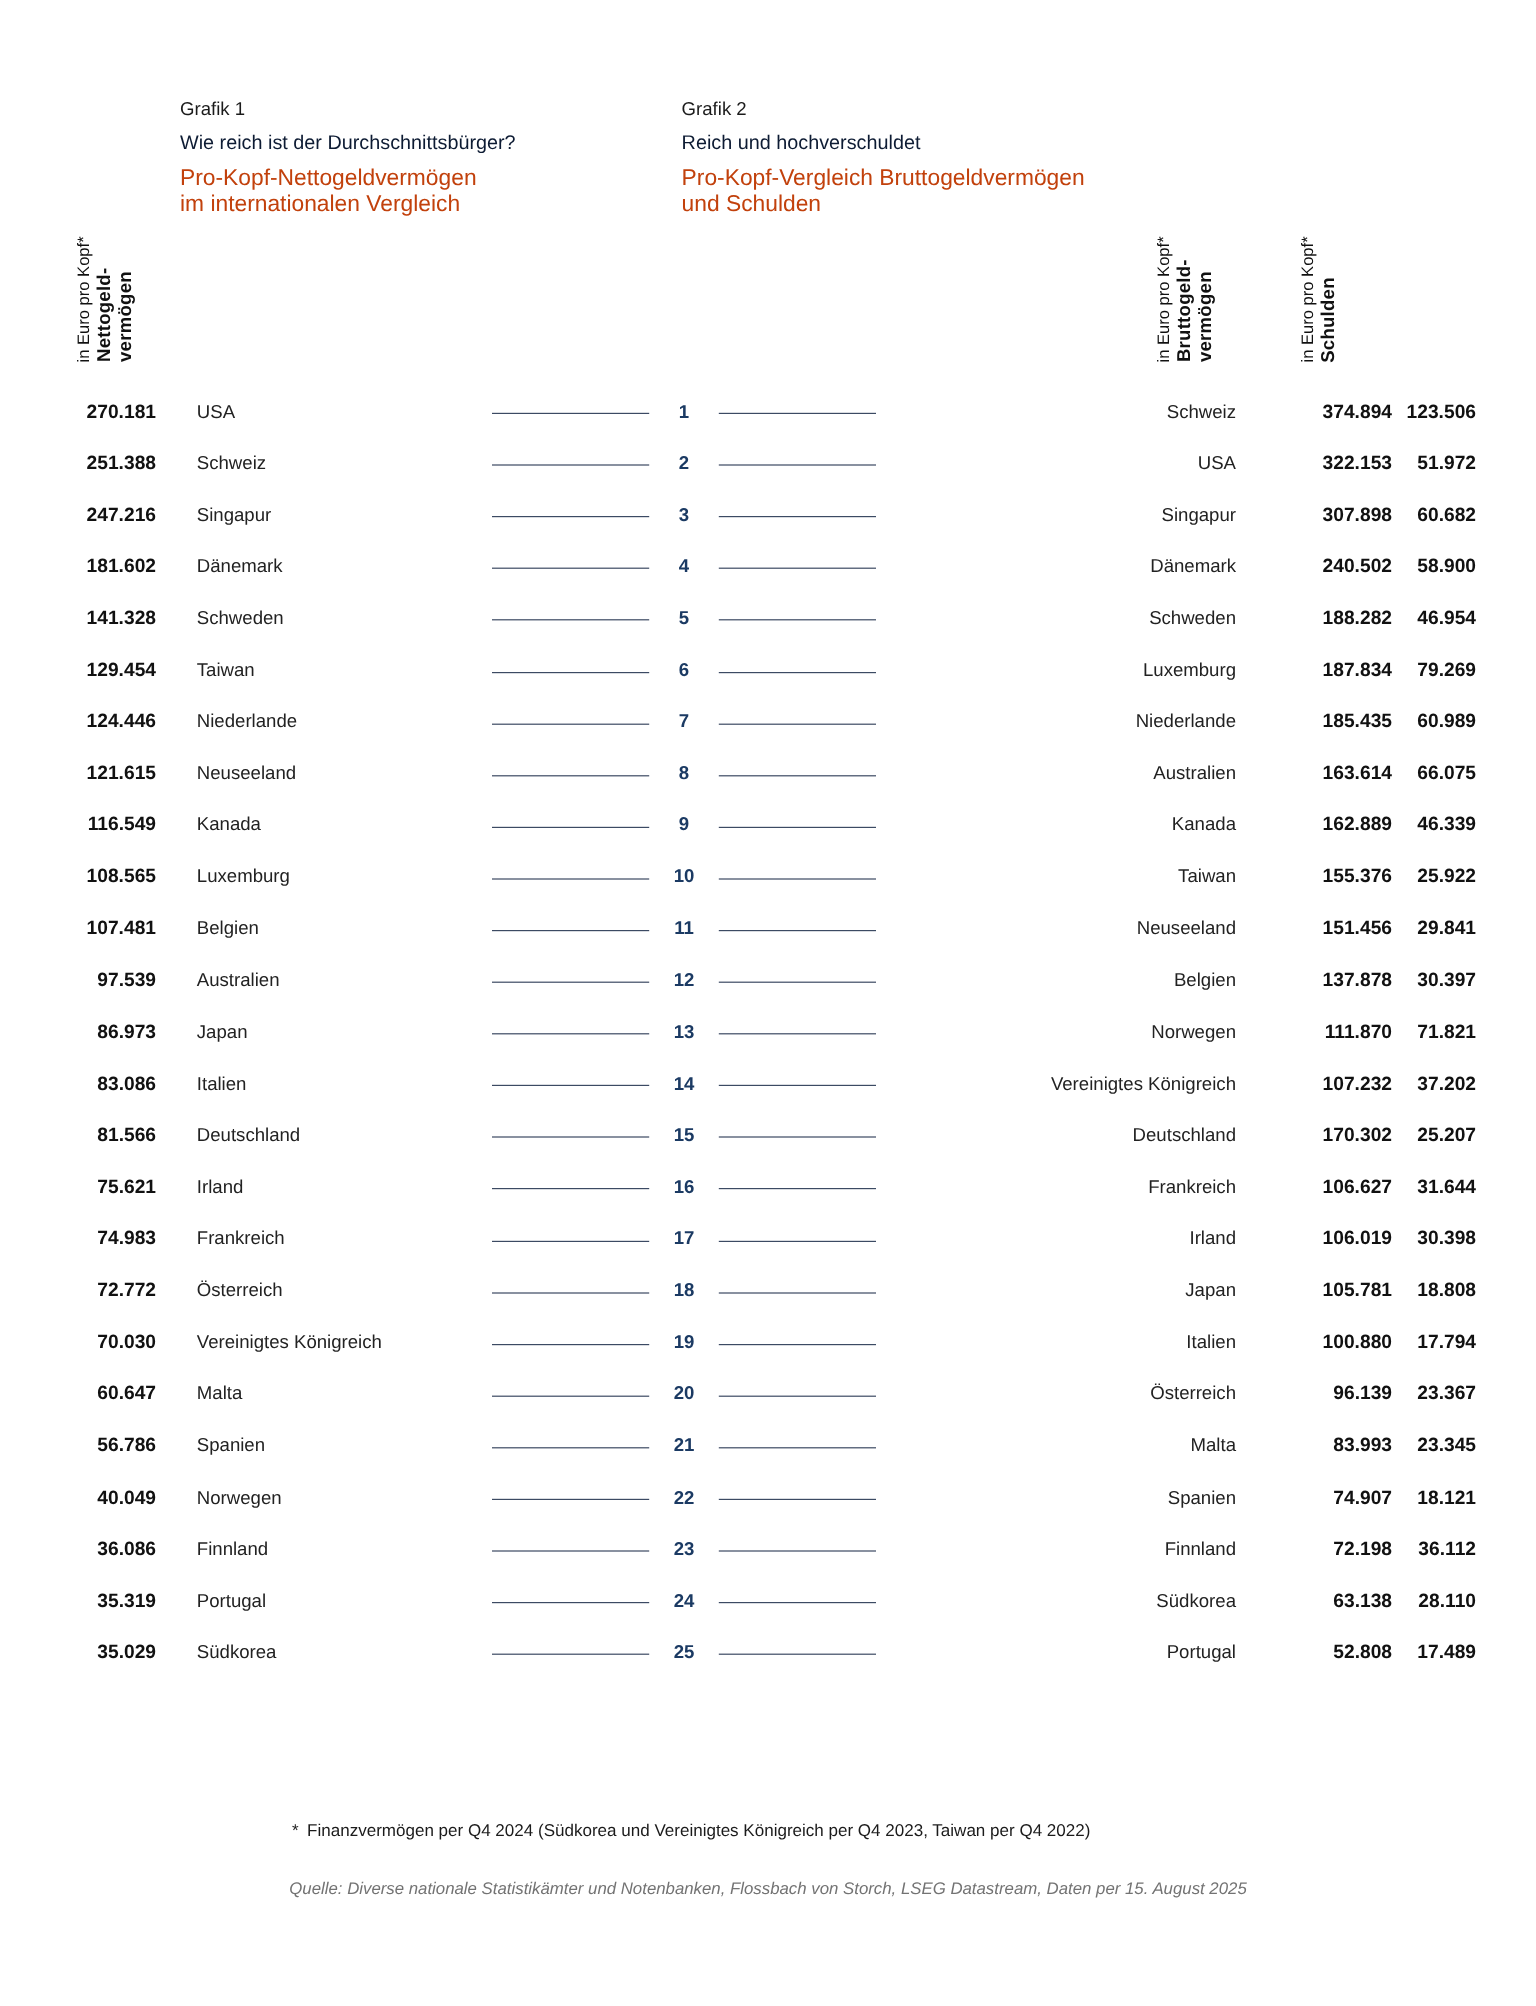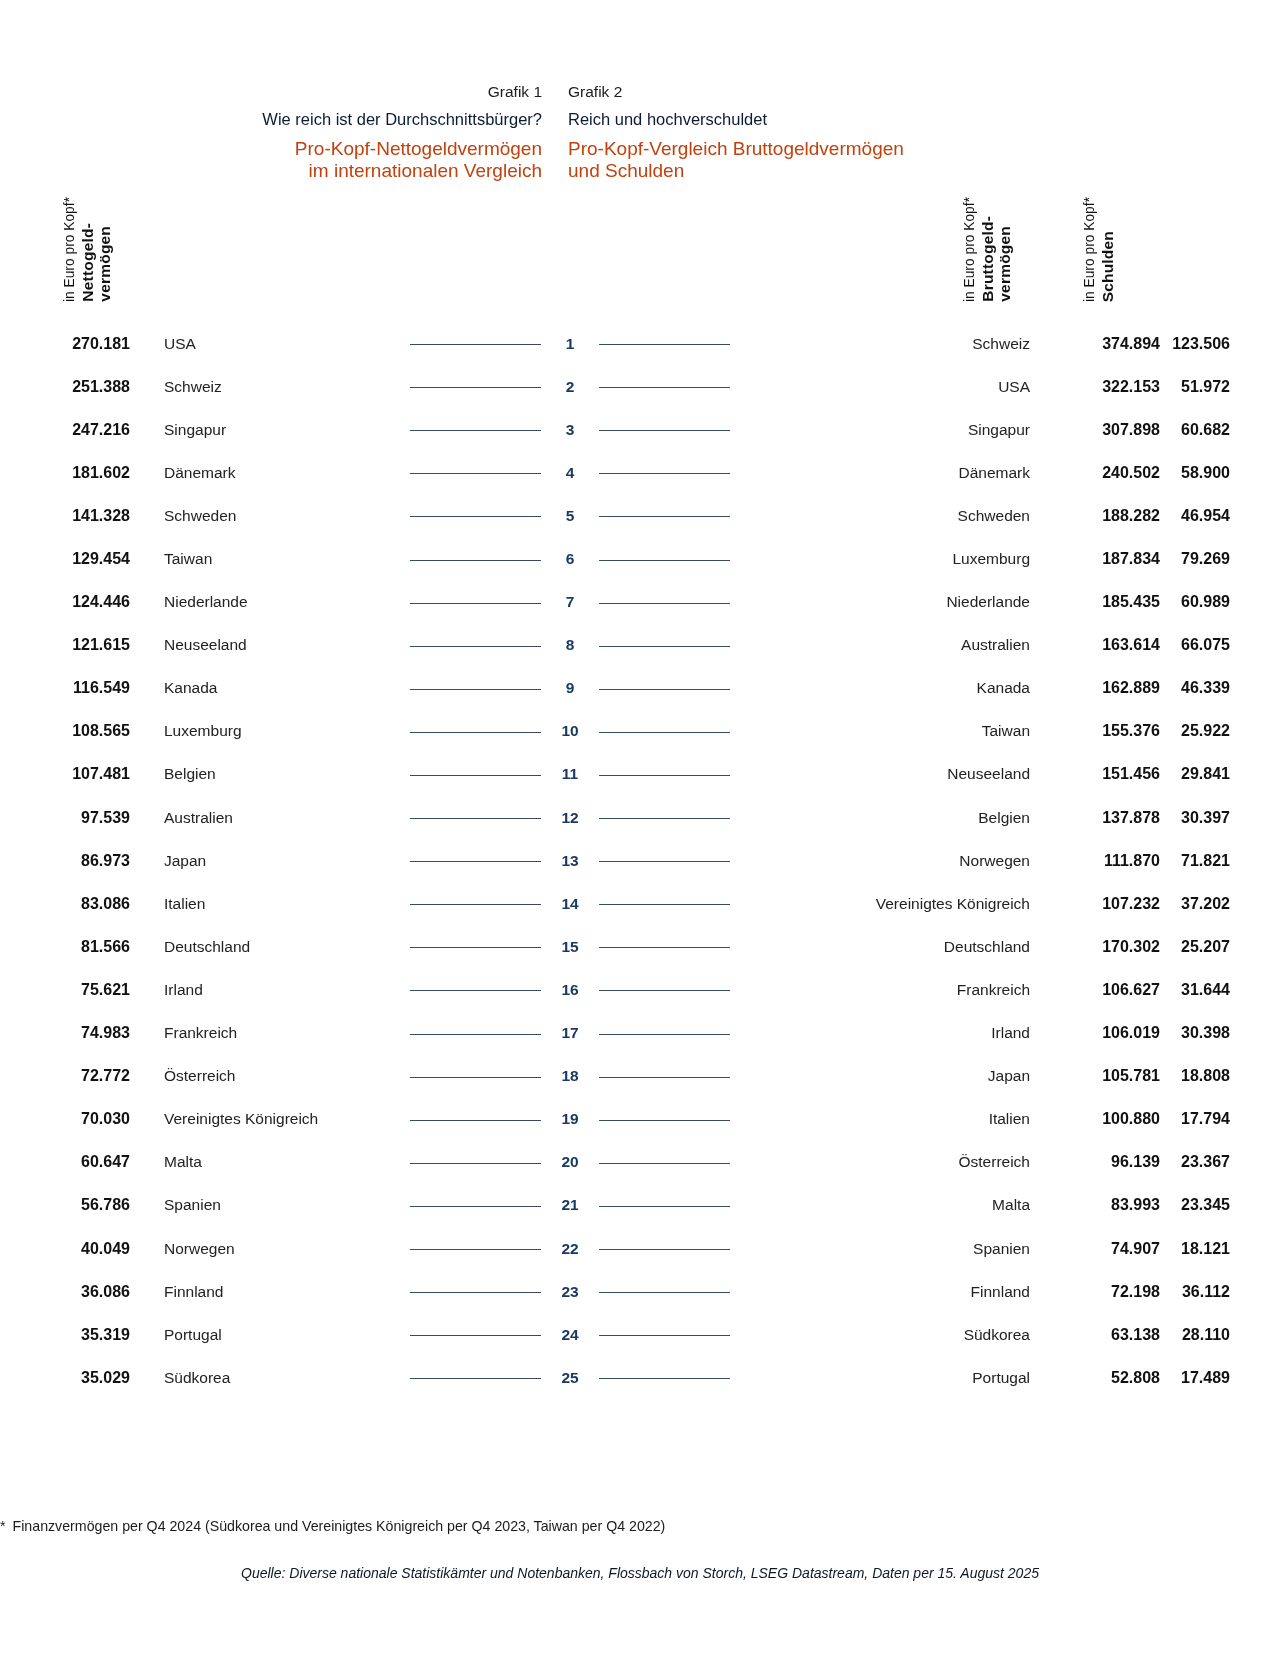--- a/index.html
+++ b/index.html
@@ -30,21 +30,21 @@
     left: 0;
     width: 1280px;
     height: 220px;
   }
 
   .graf1-head {
     position: absolute;
     left: 150px;
     top: 0;
     width: 392px;
-    text-align: right;
+    text-align: left;
   }
   .graf2-head {
     position: absolute;
     left: 568px;
     top: 0;
     width: 400px;
     text-align: left;
   }
   .graf-kicker {
     font-size: 15.5px;
@@ -176,36 +176,36 @@
     color: #111;
     box-sizing: border-box;
   }
 
   
   .footnote {
     position: absolute;
     top: 1518px;
     left: 0;
     width: 1152px;
-    text-align: left;
+    text-align: center;
     font-size: 14.2px;
     color: #1b1b1b;
   }
   .footnote .star {
     margin-right: 7px;
   }
   .source {
     position: absolute;
     top: 1565px;
     left: 0;
     width: 1280px;
     text-align: center;
     font-size: 14px;
     font-style: italic;
-    color: #0f172a;
+    color: #737373;
   }
 </style>
 </head>
 <body>
 
 <div class="page">
 
   <div class="header">
 
     <div class="graf1-head">

